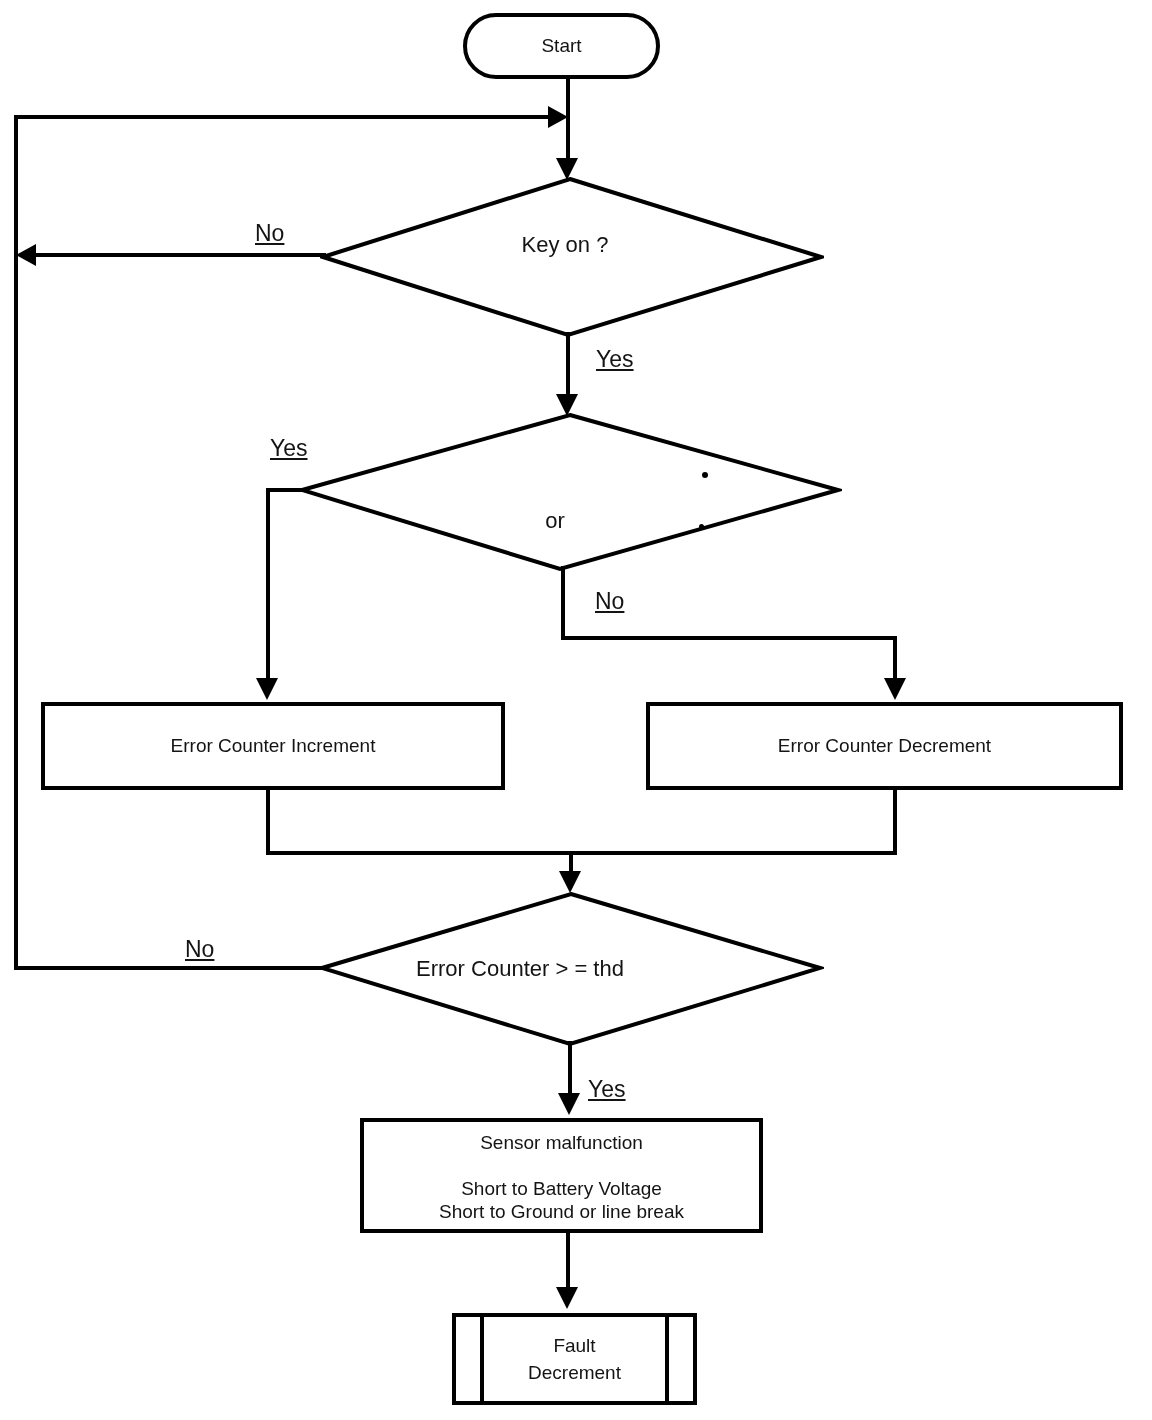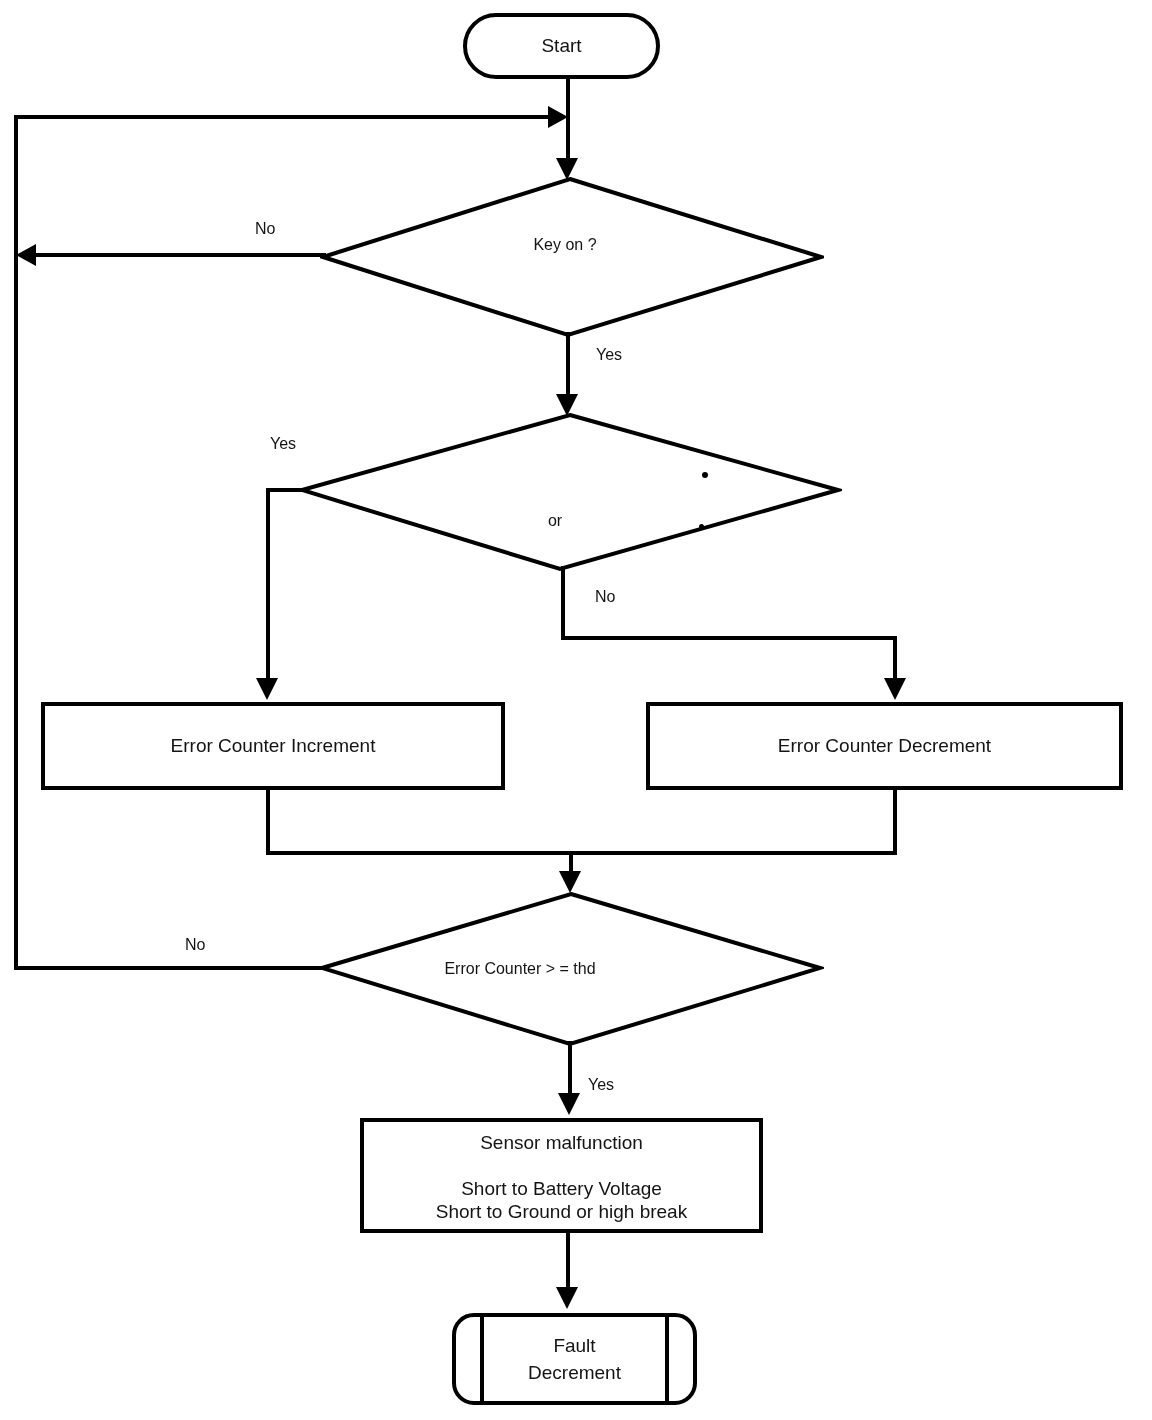--- a/index.html
+++ b/index.html
@@ -12,22 +12,22 @@
   .arrow-down  { border-width:22px 11px 0 11px;  border-color:#000 transparent transparent transparent; }
   .arrow-left  { border-width:11px 20px 11px 0;  border-color:transparent #000 transparent transparent; }
   .arrow-right { border-width:11px 0 11px 20px;  border-color:transparent transparent transparent #000; }
 
   .terminator { position:absolute; border:4px solid #000; border-radius:34px; background:#fff;
                 display:flex; align-items:center; justify-content:center; font-size:19px; }
   .box  { position:absolute; border:4px solid #000; background:#fff;
           display:flex; flex-direction:column; align-items:center; justify-content:center;
           font-size:19px; text-align:center; }
   .diamond-svg { position:absolute; }
-  .diamond-text { position:absolute; font-size:16px; text-align:center; white-space:pre; line-height:26px; }
-  .edge-label { position:absolute; font-size:16px; white-space:pre; }
+  .diamond-text { position:absolute; font-size:22px; text-align:center; white-space:pre; line-height:26px; }
+  .edge-label { position:absolute; font-size:23px; white-space:pre;text-decoration:underline; }
   .dot { position:absolute; background:#000; border-radius:50%; }
   .inner-stripe { position:absolute; top:0; bottom:0; width:4px; background:#000; }
 </style>
 </head>
 <body>
 
 <div id="canvas">
 
   <div class="line" style="left:14px; top:115px; width:534px; height:4px;"></div>
   <div class="arrow arrow-right" style="left:548px; top:106px;"></div>
@@ -95,26 +95,26 @@
   <div class="edge-label" style="left:185px; top:936px;">No</div>
 
   <div class="line" style="left:568px; top:1041px; width:4px; height:54px;"></div>
   <div class="arrow arrow-down" style="left:558px; top:1093px;"></div>
   <div class="edge-label" style="left:588px; top:1076px;">Yes</div>
 
   <div class="box" style="left:360px; top:1118px; width:403px; height:115px; justify-content:flex-start; padding-top:9px; line-height:23px;">
     <div>Sensor malfunction</div>
     <div style="height:23px;"></div>
     <div>Short to Battery Voltage</div>
-    <div>Short to Ground or  high break</div>
+    <div>Short to Ground or  line break</div>
   </div>
 
   <div class="line" style="left:566px; top:1231px; width:4px; height:58px;"></div>
   <div class="arrow arrow-down" style="left:556px; top:1287px;"></div>
 
-  <div class="box" style="left:452px; top:1313px; width:245px; height:92px; line-height:27px;border-radius:22px;">
+  <div class="box" style="left:452px; top:1313px; width:245px; height:92px; line-height:27px;">
     <div class="inner-stripe" style="left:24px;"></div>
     <div class="inner-stripe" style="right:24px;"></div>
     <div>Fault</div>
     <div>Decrement</div>
   </div>
 
 </div>
 
 </body></html>

